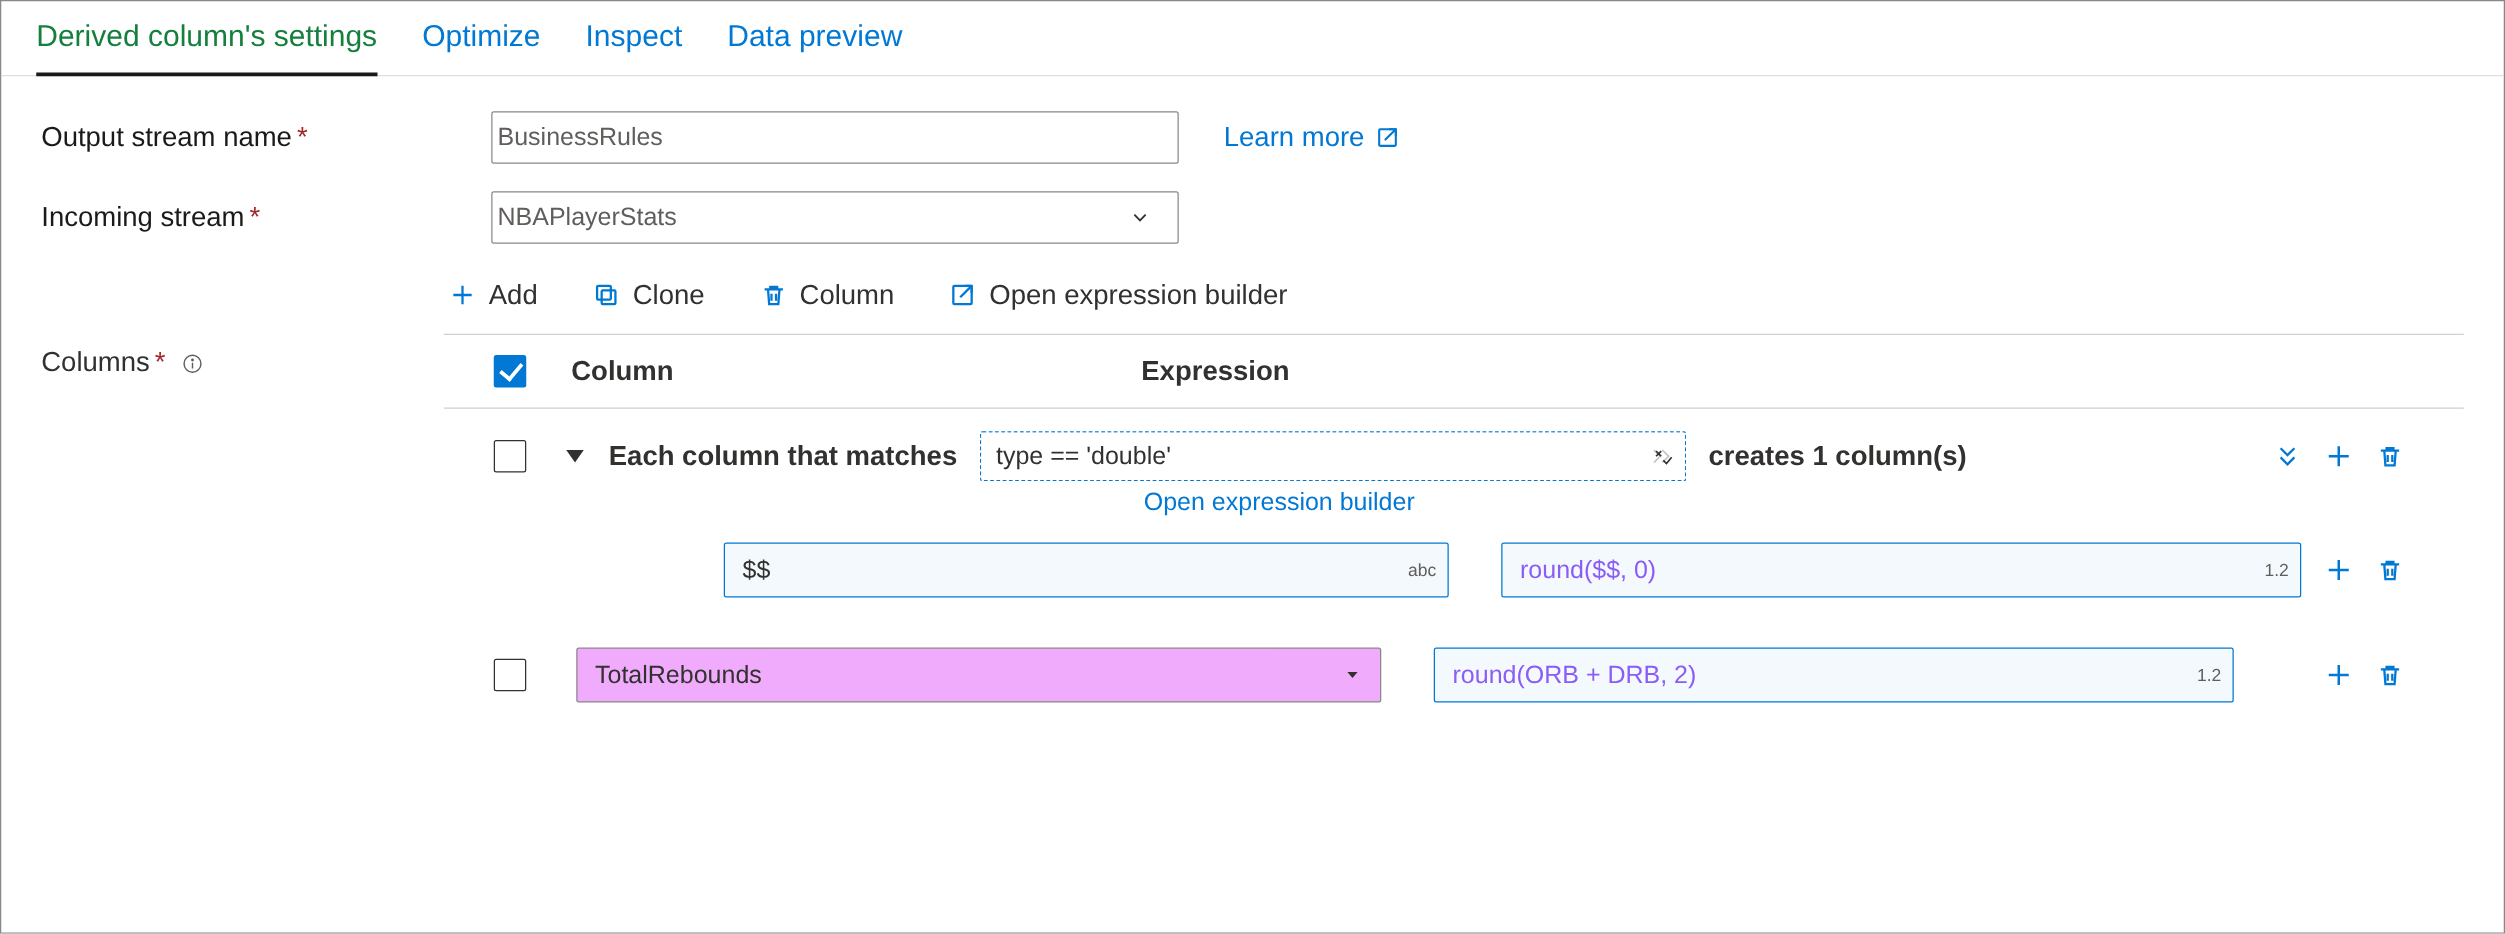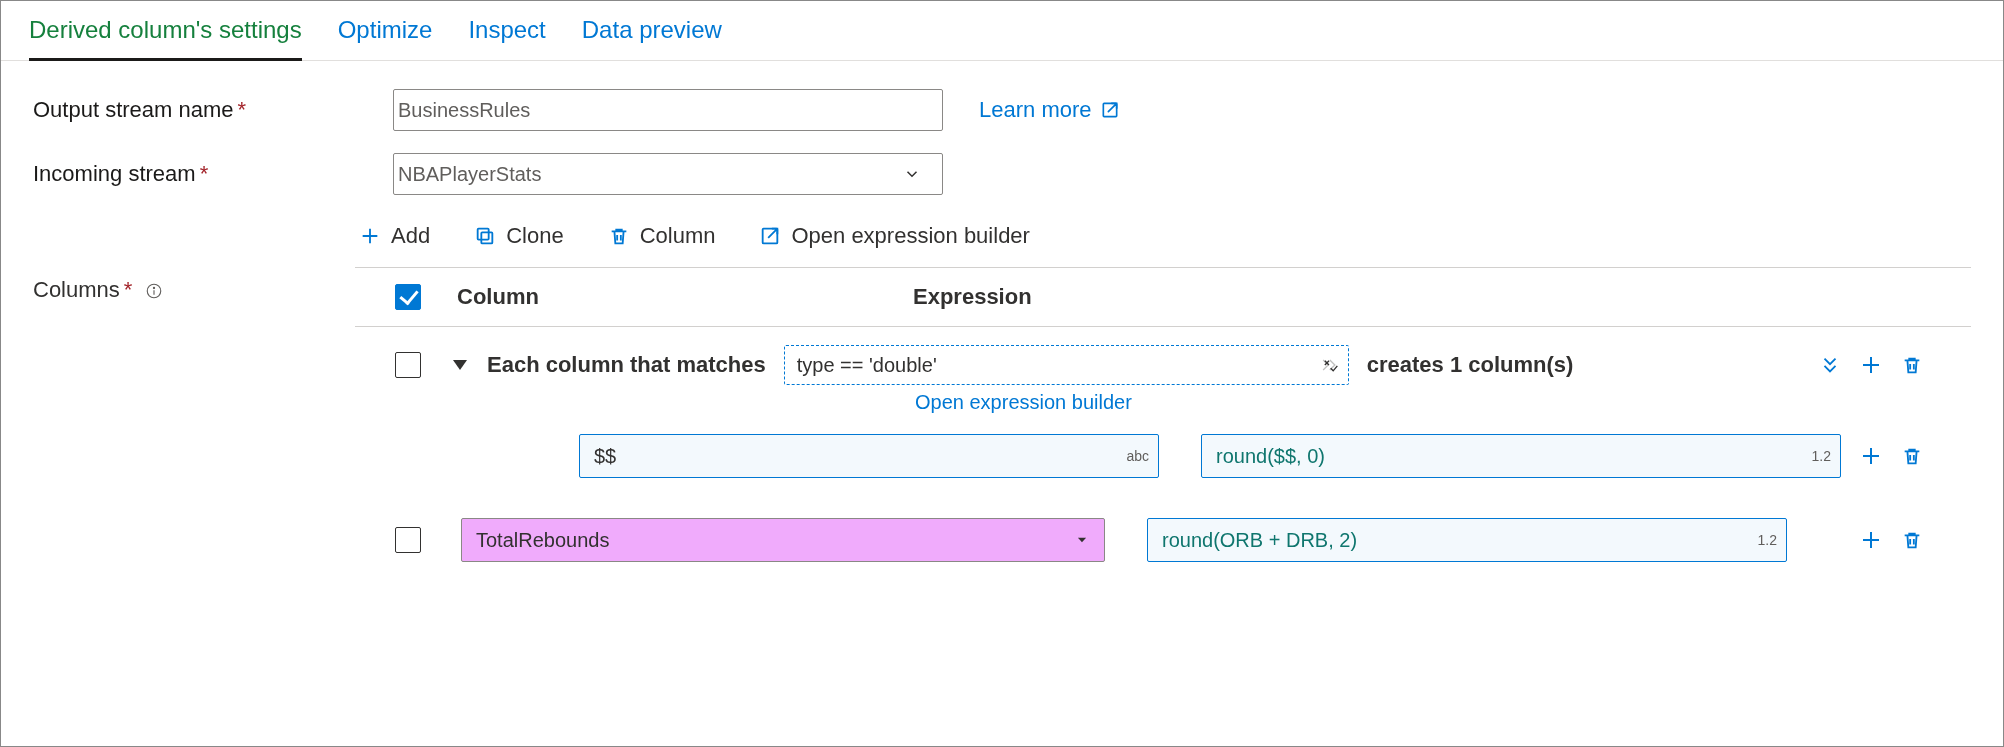--- a/index.html
+++ b/index.html
@@ -244,21 +244,21 @@
     margin-left: 24px;
   }
   .expr-input {
     width: 100%;
     height: 44px;
     border: 1px solid #0078d4;
     background: #f3f9fd;
     border-radius: 2px;
     padding: 0 48px 0 14px;
     font-size: 20px;
-    color: #0f766e;
+    color: #8b5cf6;
   }
   .drop-caret {
     position: absolute;
     right: 16px;
     top: 50%;
     transform: translateY(-50%);
   }
   svg { display: block; }
 </style>
 </head>

